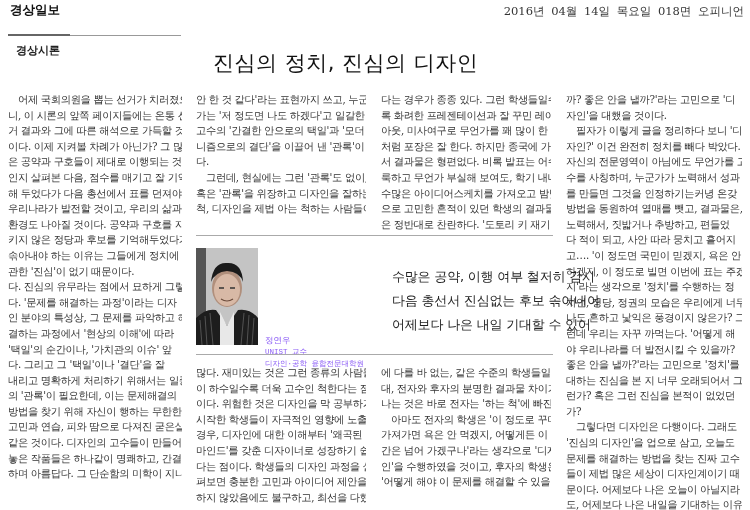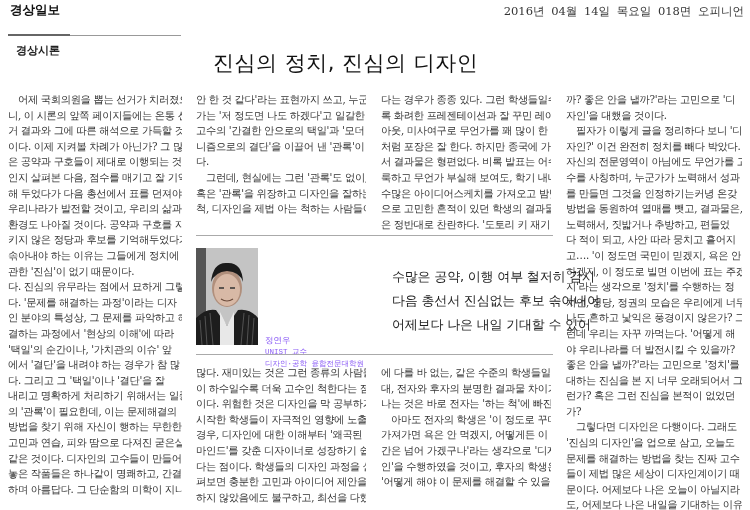--- a/index.html
+++ b/index.html
@@ -86,21 +86,20 @@
     <span class="line">우리나라가 발전할 것이고, 우리의 삶과</span>
     <span class="line">환경도 나아질 것이다. 공약과 구호를 지</span>
     <span class="line">키지 않은 정당과 후보를 기억해두었다가</span>
     <span class="line">솎아내야 하는 이유는 그들에게 정치에</span>
     <span class="line">관한 '진심'이 없기 때문이다.</span>
     <span class="line">다. 진심의 유무라는 점에서 묘하게 그렇</span>
     <span class="line">다. '문제를 해결하는 과정'이라는 디자</span>
     <span class="line">인 분야의 특성상, 그 문제를 파악하고 해</span>
     <span class="line">결하는 과정에서 '현상의 이해'에 따라</span>
     <span class="line">'택일'의 순간이나, '가치관의 이슈' 앞</span>
-    <span class="line">에서 '결단'을 내려야 하는 경우가 참 많</span>
     <span class="line">다. 그리고 그 '택일'이나 '결단'을 잘</span>
     <span class="line">내리고 명확하게 처리하기 위해서는 일종</span>
     <span class="line">의 '관록'이 필요한데, 이는 문제해결의</span>
     <span class="line">방법을 찾기 위해 자신이 행하는 무한한</span>
     <span class="line">고민과 연습, 피와 땀으로 다져진 굳은살</span>
     <span class="line">같은 것이다. 디자인의 고수들이 만들어</span>
     <span class="line">놓은 작품들은 하나같이 명쾌하고, 간결</span>
     <span class="line">하며 아름답다. 그 단순함의 미학이 지나</span>
   </div>
 <div class="col col2-top">

